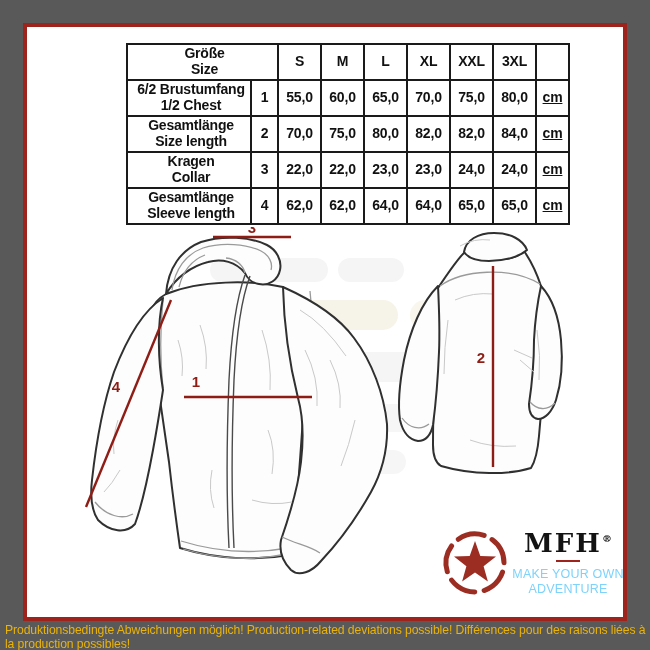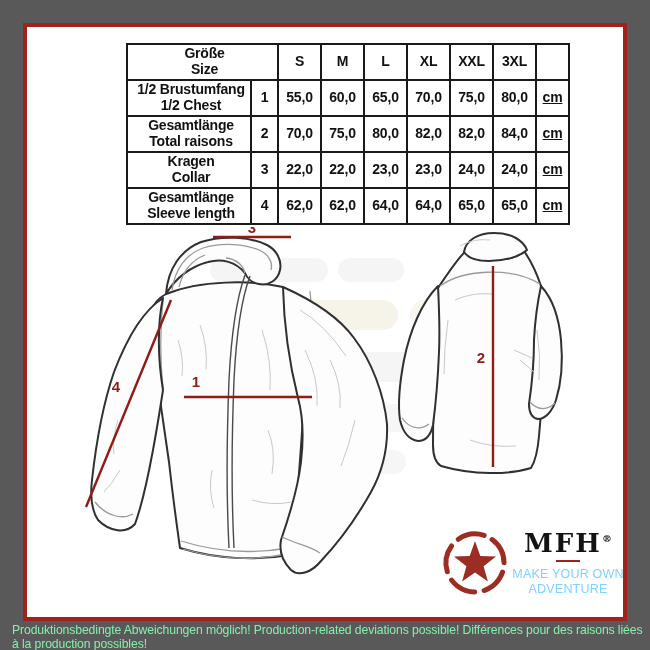--- a/index.html
+++ b/index.html
@@ -31,22 +31,22 @@
   
   .brand{position:absolute;left:434px;top:522px;width:186px;display:flex;align-items:center;gap:0;}
   .brand-text{display:flex;flex-direction:column;align-items:center;width:104px;}
   .brand-name{font-family:"DejaVu Serif",serif;font-weight:700;font-size:26px;letter-spacing:2px;
               color:#131313;line-height:1;}
   .brand-name sup{font-size:10px;letter-spacing:0;vertical-align:10px;}
   .brand-rule{width:24px;height:2px;background:var(--accent_red,#9e231c);margin:4px 0 5px 0;}
   .brand-tagline{font-size:12.5px;font-weight:400;color:#7dd3fc;letter-spacing:0.2px;line-height:1.2;
               white-space:nowrap;}
   
-  .footer{position:absolute;left:12px;right:0;top:623px;height:27px;display:flex;align-items:center;
-          justify-content:center;color:#86efac;font-size:12.2px;letter-spacing:-0.1px;}
+  .footer{position:absolute;left:5px;right:0;top:623px;height:27px;display:flex;align-items:center;
+          justify-content:center;color:#eab308;font-size:12.2px;letter-spacing:-0.1px;}
 </style>
 </head>
 <body>
 
 <div class="frame">
 
   <div class="panel"></div>
 
   <table class="size-table">
     <tbody>
@@ -58,36 +58,36 @@
       <th class="valc">S</th>
       <th class="valc">M</th>
       <th class="valc">L</th>
       <th class="valc">XL</th>
       <th class="valc">XXL</th>
       <th class="valc">3XL</th>
       <th class="unitc"></th>
     </tr>
     <tr>
       <td class="lbl">
-        <span>1/2 Brustumfang</span>
+        <span>6/2 Brustumfang</span>
         <span>1/2 Chest</span>
       </td>
       <td class="numc">1</td>
       <td class="valc">55,0</td>
       <td class="valc">60,0</td>
       <td class="valc">65,0</td>
       <td class="valc">70,0</td>
       <td class="valc">75,0</td>
       <td class="valc">80,0</td>
       <td class="unitc">cm</td>
     </tr>
     <tr>
       <td class="lbl">
         <span>Gesamtlänge</span>
-        <span>Total raisons</span>
+        <span>Size length</span>
       </td>
       <td class="numc">2</td>
       <td class="valc">70,0</td>
       <td class="valc">75,0</td>
       <td class="valc">80,0</td>
       <td class="valc">82,0</td>
       <td class="valc">82,0</td>
       <td class="valc">84,0</td>
       <td class="unitc">cm</td>
     </tr>

